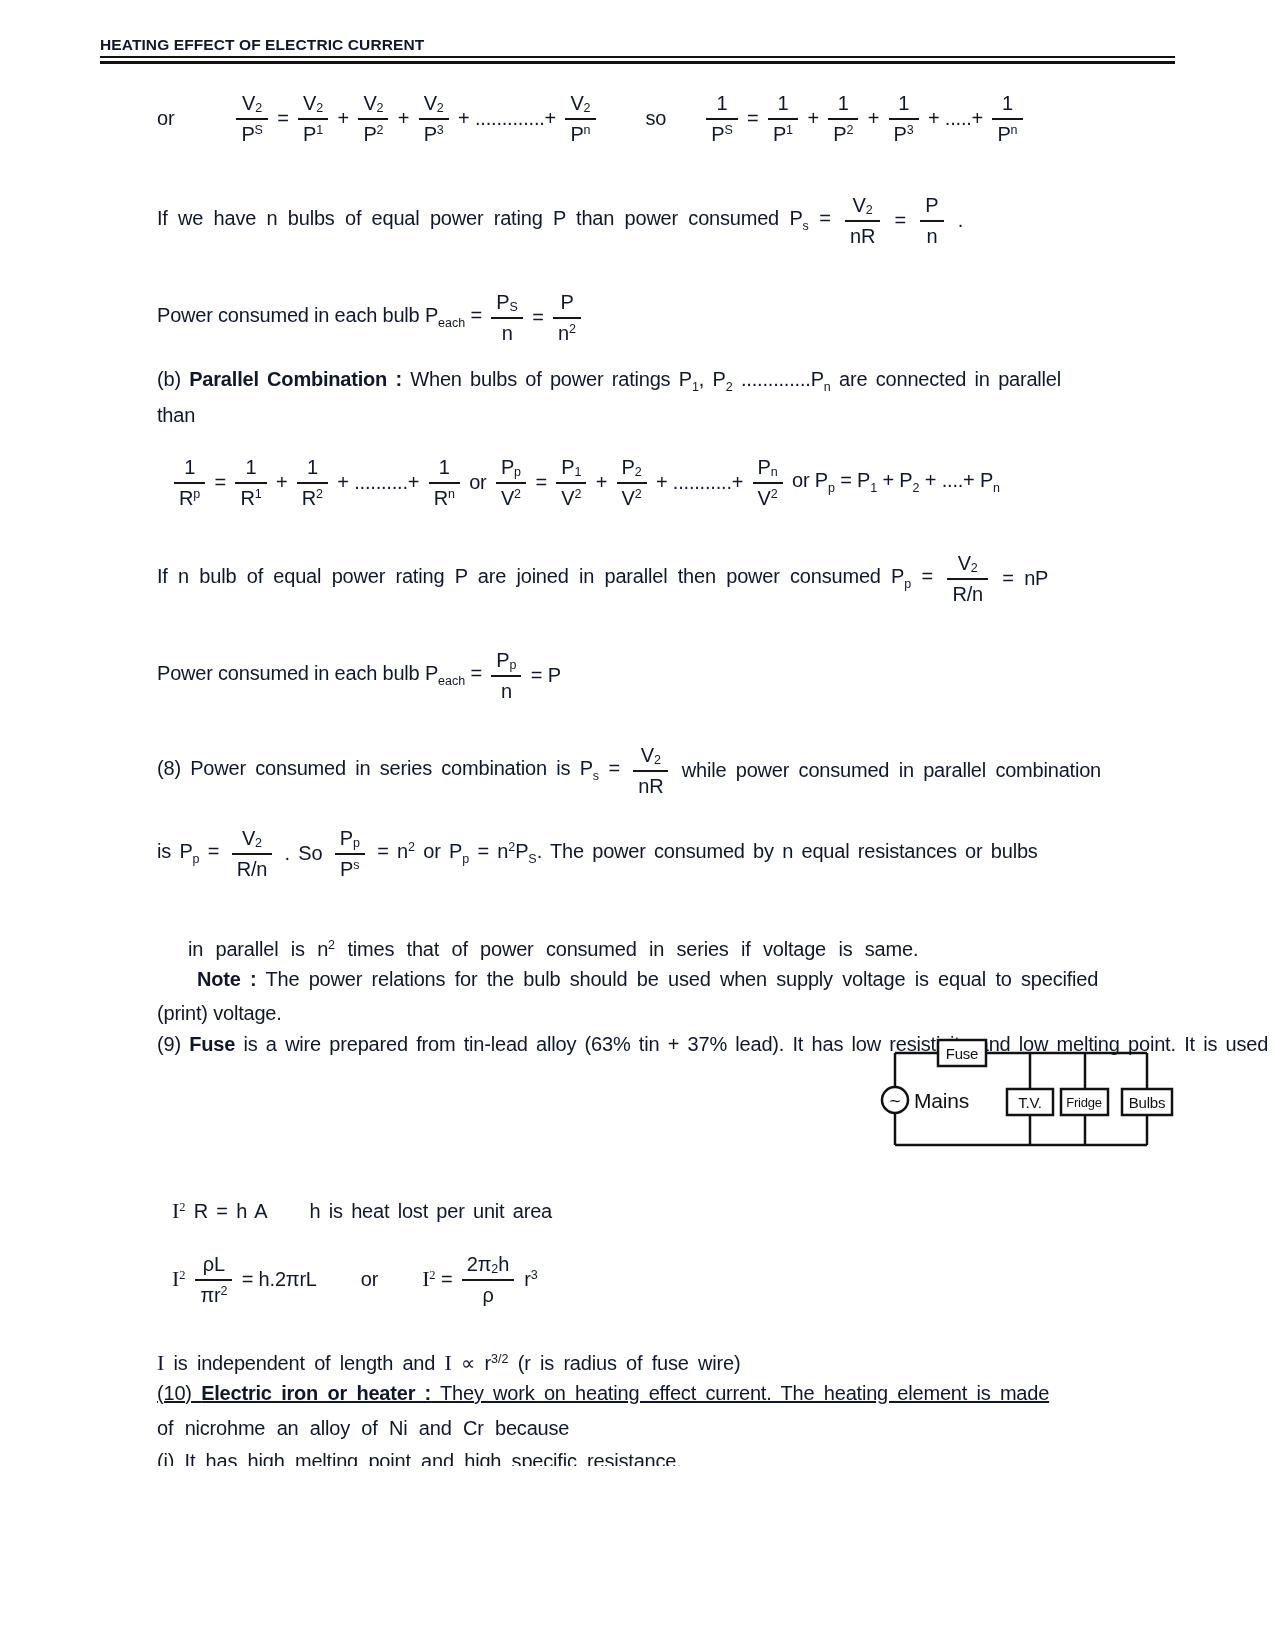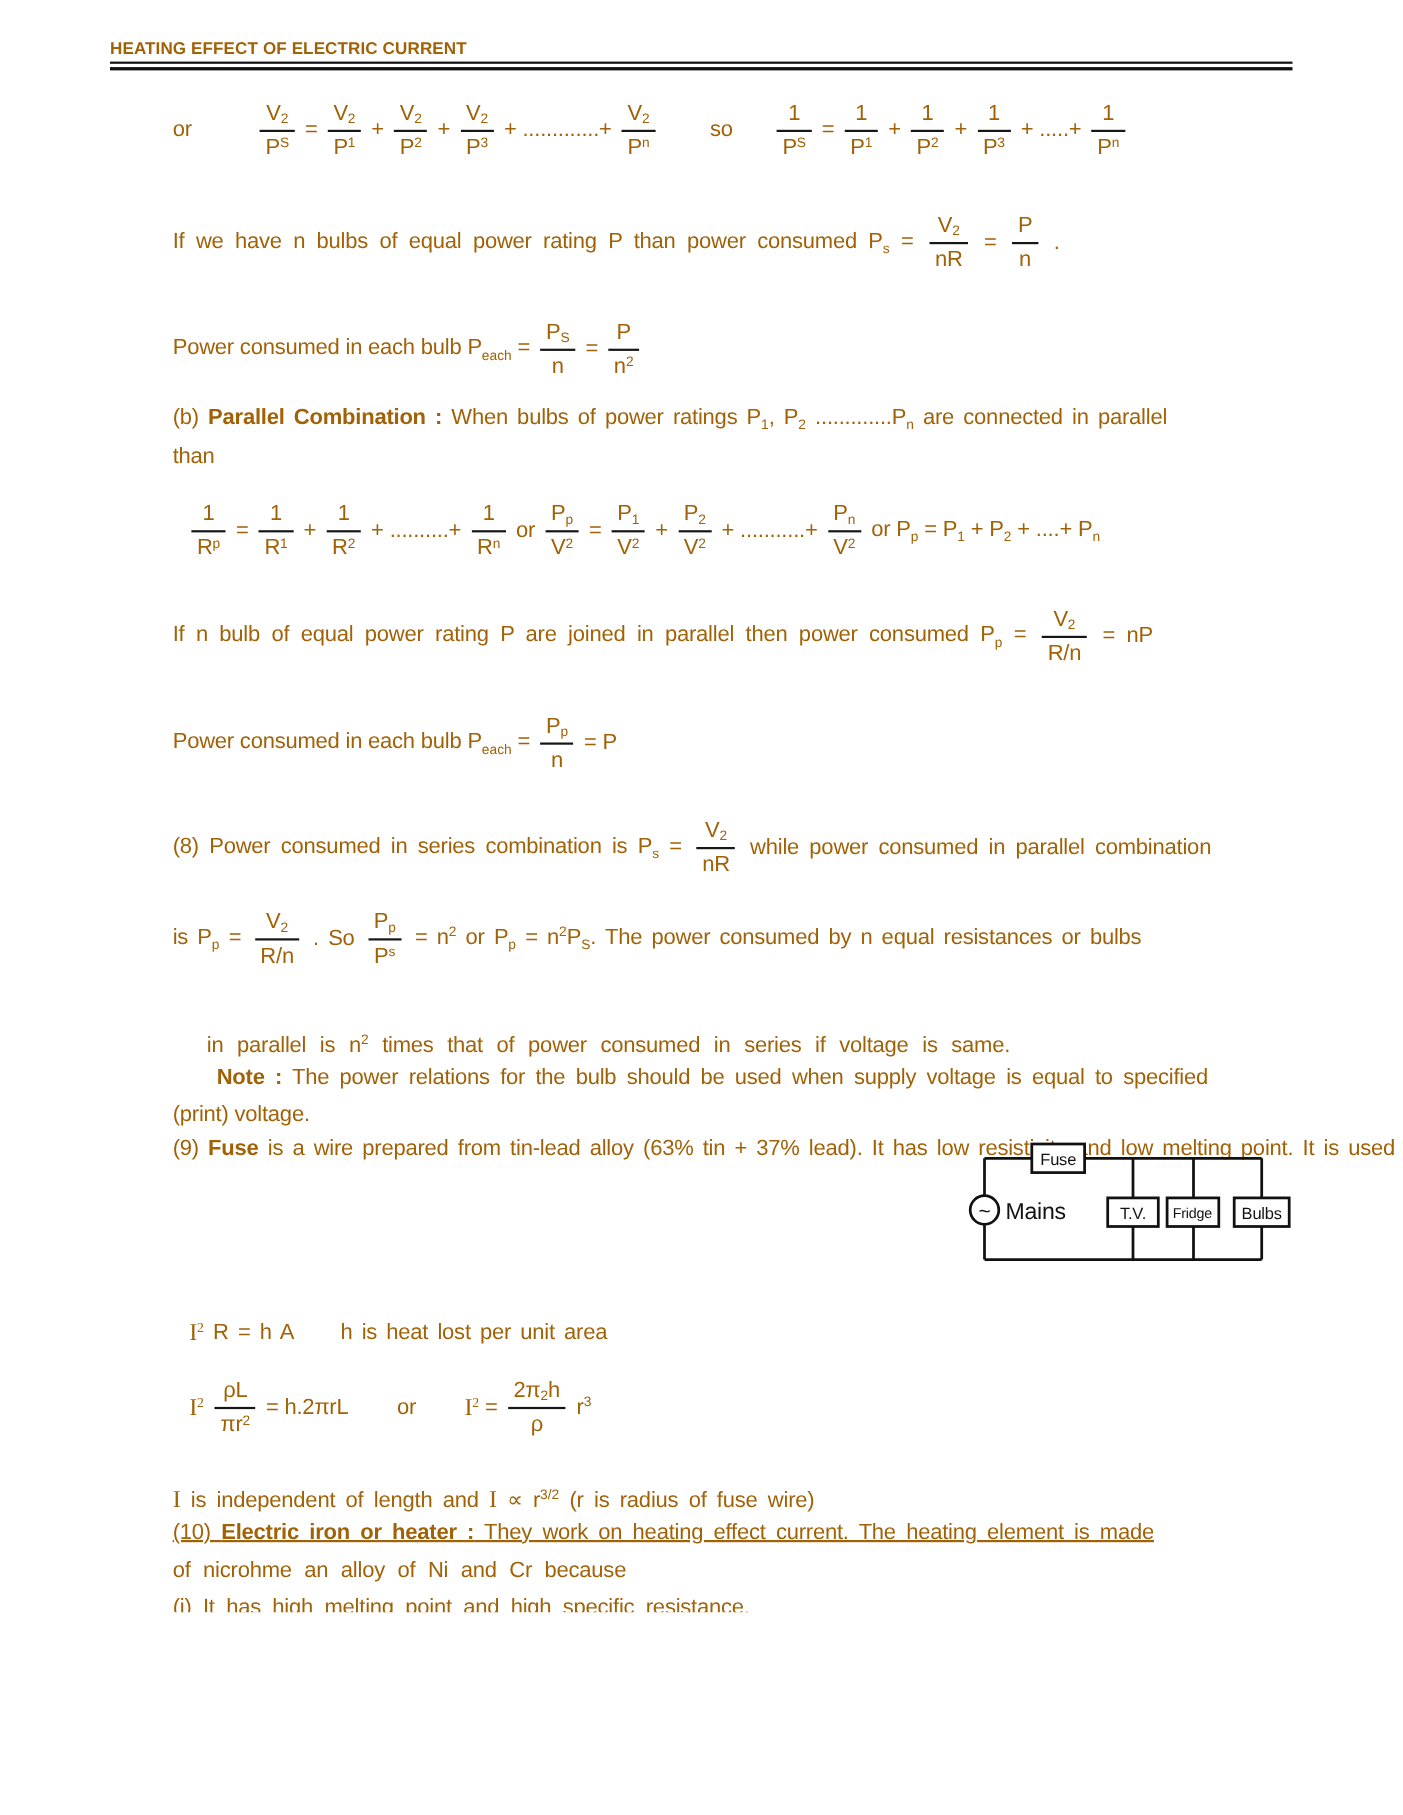--- a/index.html
+++ b/index.html
@@ -2,21 +2,21 @@
 <html><head>
 <meta charset="utf-8">
 <style>
   html,body{margin:0;padding:0;background:#ffffff;}
   #page{
     position:relative;
     width:1275px;height:1466px;
     background:#ffffff;
     font-family:"Liberation Sans", sans-serif;
     font-size:20px;
-    color:#a16207;
+    color:#0f172a;
     letter-spacing:-0.2px;
     overflow:hidden;
   }
   .abs{position:absolute;}
   .hdr{font-weight:bold;font-size:15.5px;letter-spacing:0.1px;}
   .hrule{height:3px;border-top:2px solid #111;border-bottom:3px solid #111;}
   .fx{display:flex;align-items:center;white-space:pre;}
   .blk{line-height:34px;}
   .jus{text-align:justify;}
   .ws3{word-spacing:3px;}

